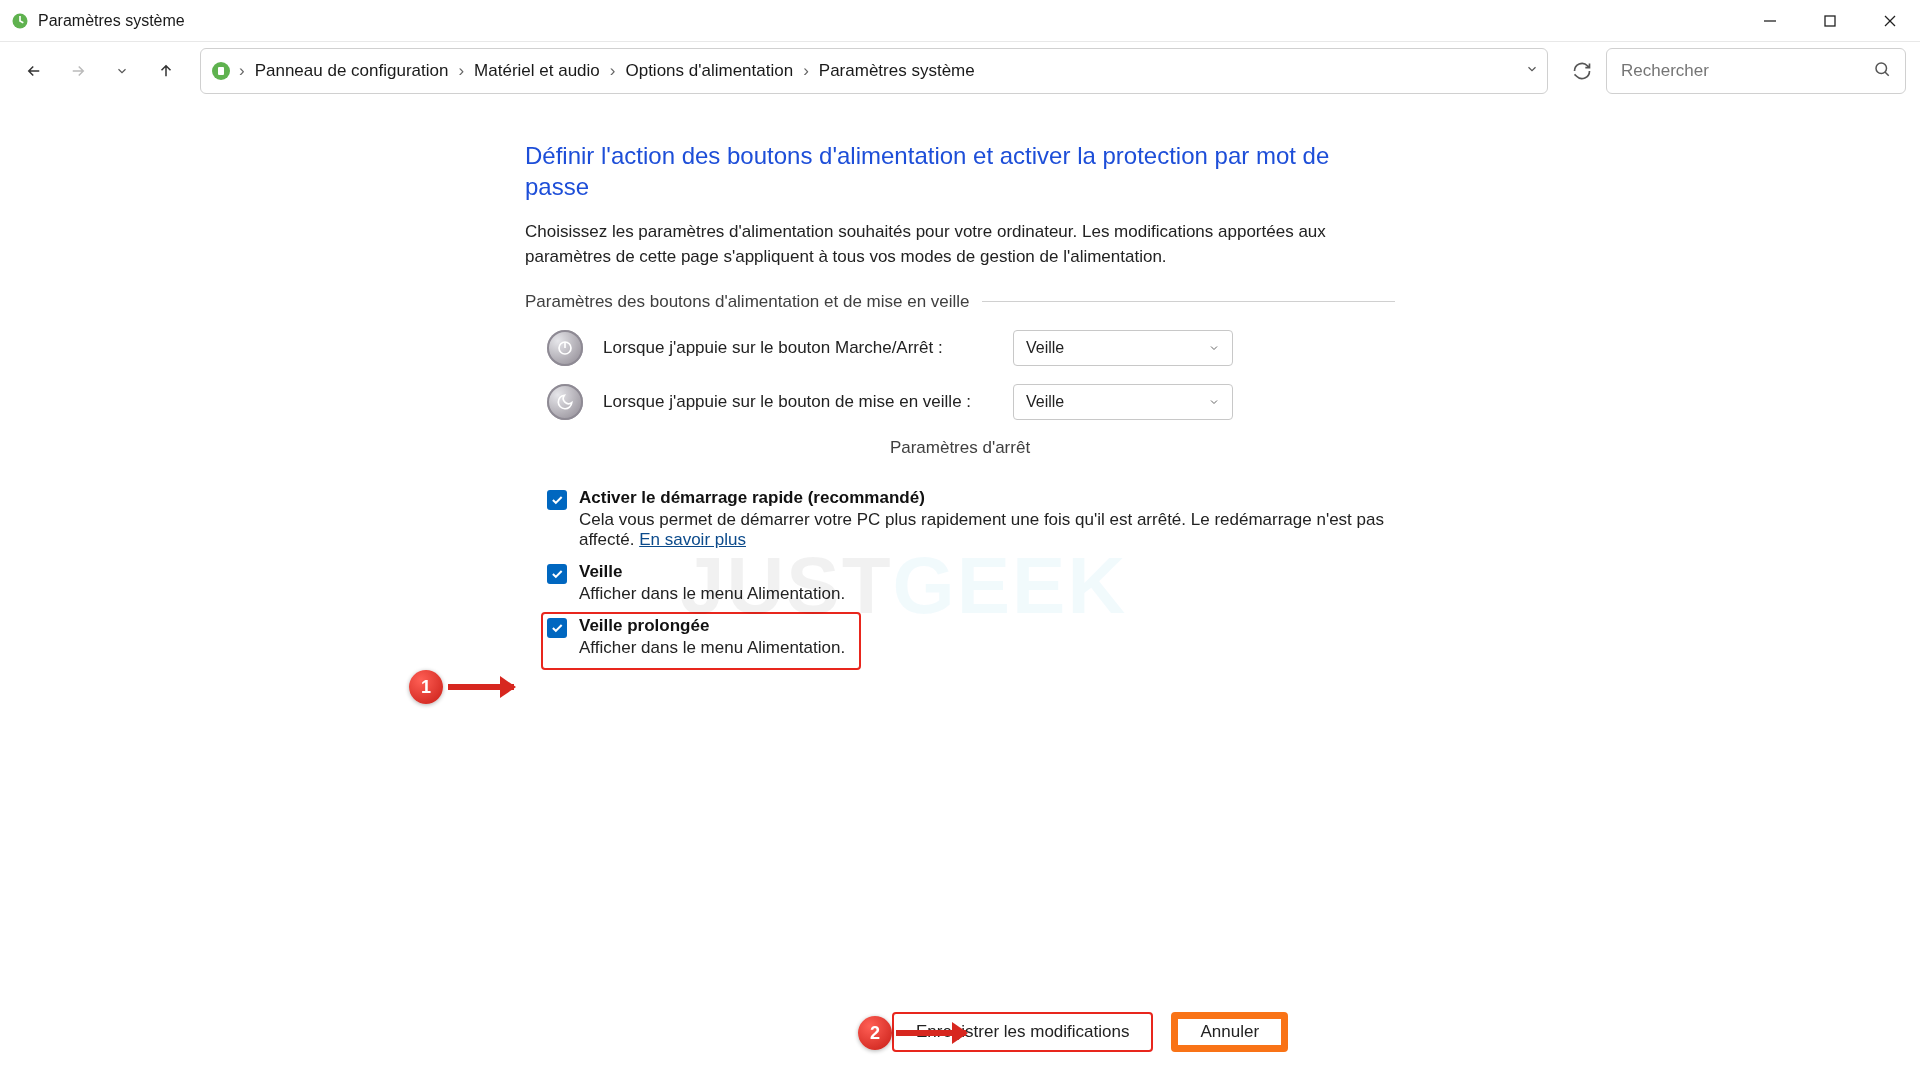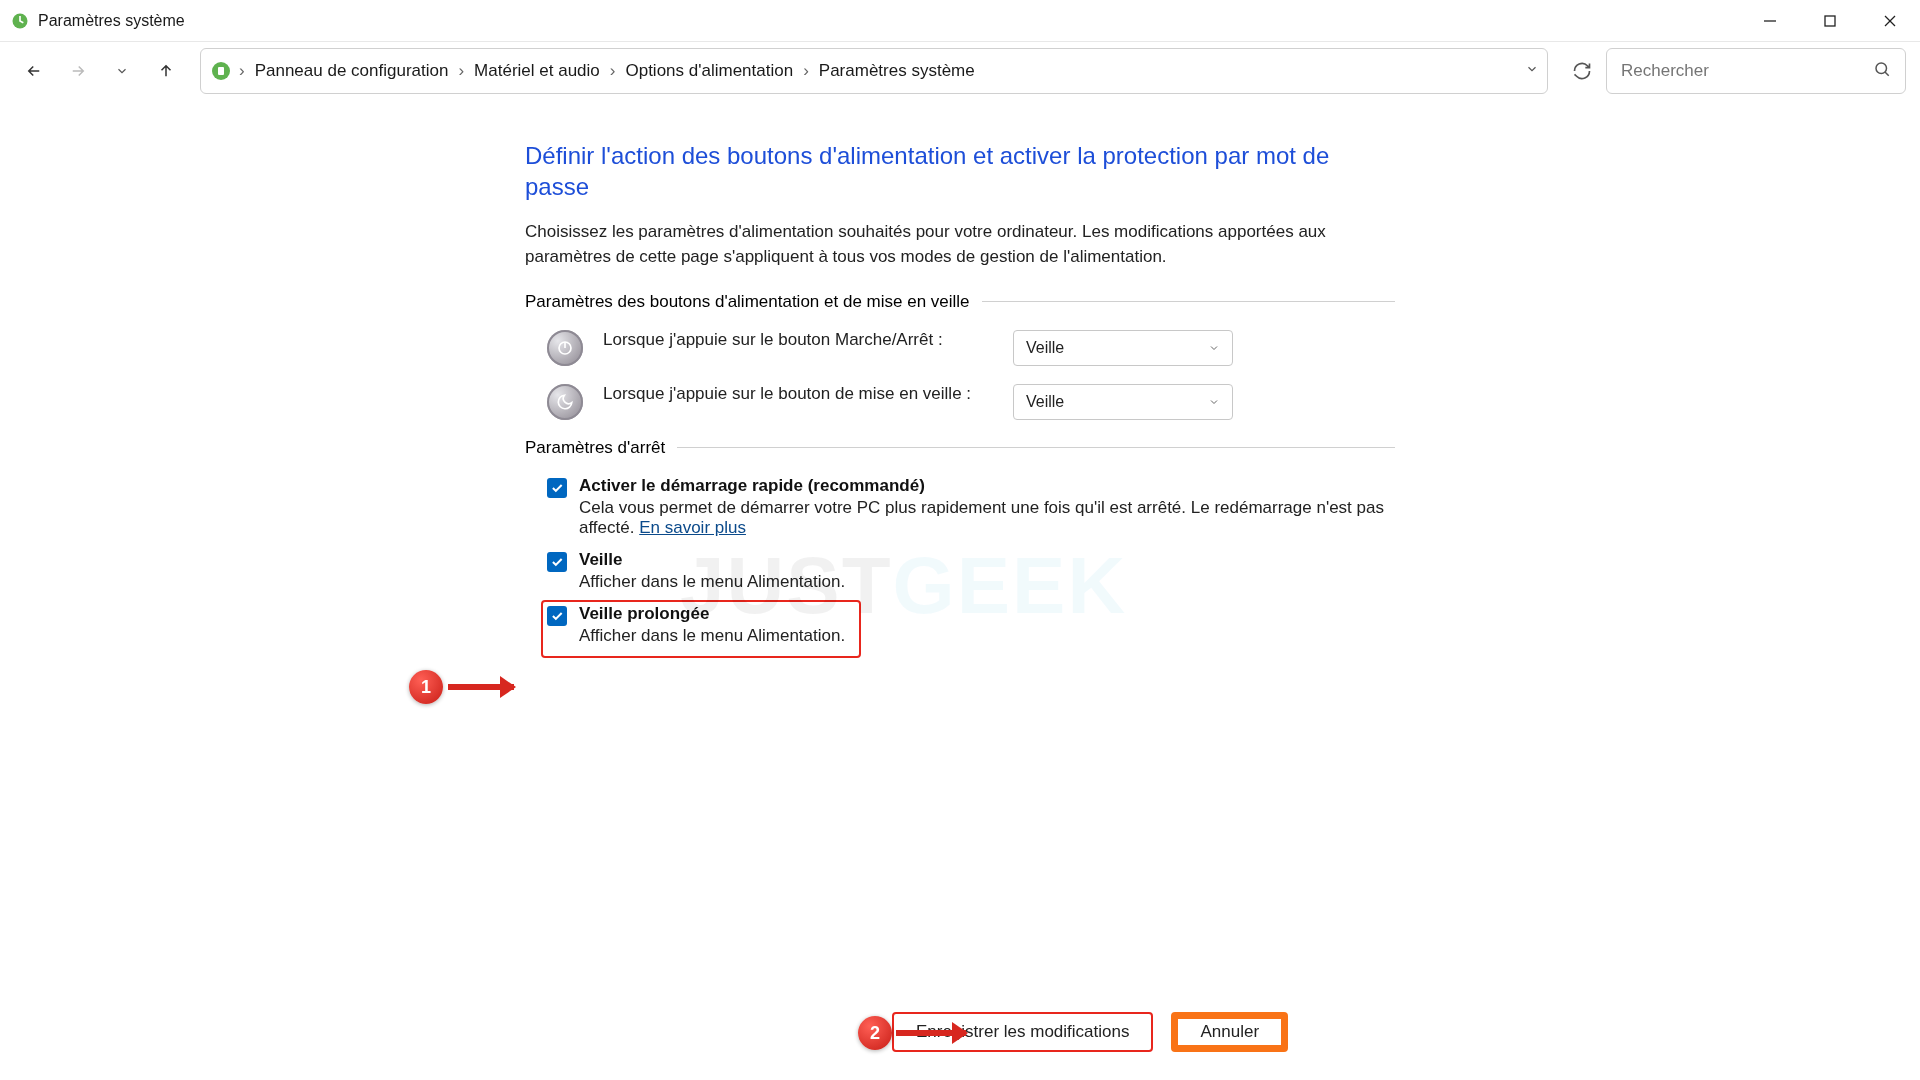--- a/index.html
+++ b/index.html
@@ -26,30 +26,30 @@
 .search-wrap { width:300px; height:46px; border:1px solid #d0d0d0; border-radius:6px; display:flex; align-items:center; padding:0 14px; }
 .search-wrap input { flex:1; border:none; outline:none; font-size:17px; color:#555; }
 .search-wrap .search-icon { color:#555; }
 
 
 .content { position:absolute; top:100px; left:0; right:0; bottom:0; }
 .pane { width:870px; margin:40px auto 0 auto; }
 .page-heading { font-size:24px; color:#1d4ed8; line-height:1.3; font-weight:400; margin-bottom:18px; }
 .page-desc { font-size:17px; color:#222; line-height:1.45; margin-bottom:22px; }
 
-.section-label { display:flex; align-items:center; font-size:17px; color:#000000; margin-bottom:18px; gap:12px; }
+.section-label { display:flex; align-items:center; font-size:17px; color:#404040; margin-bottom:18px; gap:12px; }
 .section-label .line { flex:1; height:1px; background:#d0d0d0; }
 
-.btn-row { display:flex; align-items:flex-start; gap:20px; padding-left:22px; margin-bottom:18px; }
+.btn-row { display:flex; align-items:center; gap:20px; padding-left:22px; margin-bottom:18px; }
 .power-icon { width:36px; height:36px; border-radius:50%; background:radial-gradient(circle at 30% 30%, #e6e6ea, #a4a0a8 70%); display:flex; align-items:center; justify-content:center; box-shadow:inset 0 0 0 2px #8e8a94; }
 .power-icon svg { width:18px; height:18px; }
 .btn-row .lbl { font-size:17px; color:#222; flex:0 0 390px; }
 .dropdown { width:220px; height:36px; border:1px solid #c8c8c8; border-radius:4px; display:flex; align-items:center; justify-content:space-between; padding:0 12px; font-size:16px; color:#222; background:#fff; }
 
-.shutdown-section .section-label { margin-top:15px; }
+.shutdown-section .section-label { margin-top:15px;flex-direction:column; }
 .chk-item { padding-left:22px; margin-bottom:12px; display:flex; align-items:flex-start; gap:12px; position:relative; }
 .chk-box { width:20px; height:20px; border-radius:3px; background:#0067c0; display:flex; align-items:center; justify-content:center; flex-shrink:0; margin-top:2px; }
 .chk-box svg { width:14px; height:14px; }
 .chk-text .chk-title { font-size:17px; font-weight:700; color:#111; }
 .chk-text .chk-desc { font-size:17px; color:#222; margin-top:2px; }
 .chk-text .chk-desc a { color:#0b4a8b; }
 
 .highlight-box { position:absolute; border:2px solid #e8261d; border-radius:4px; pointer-events:none; }
 
 

